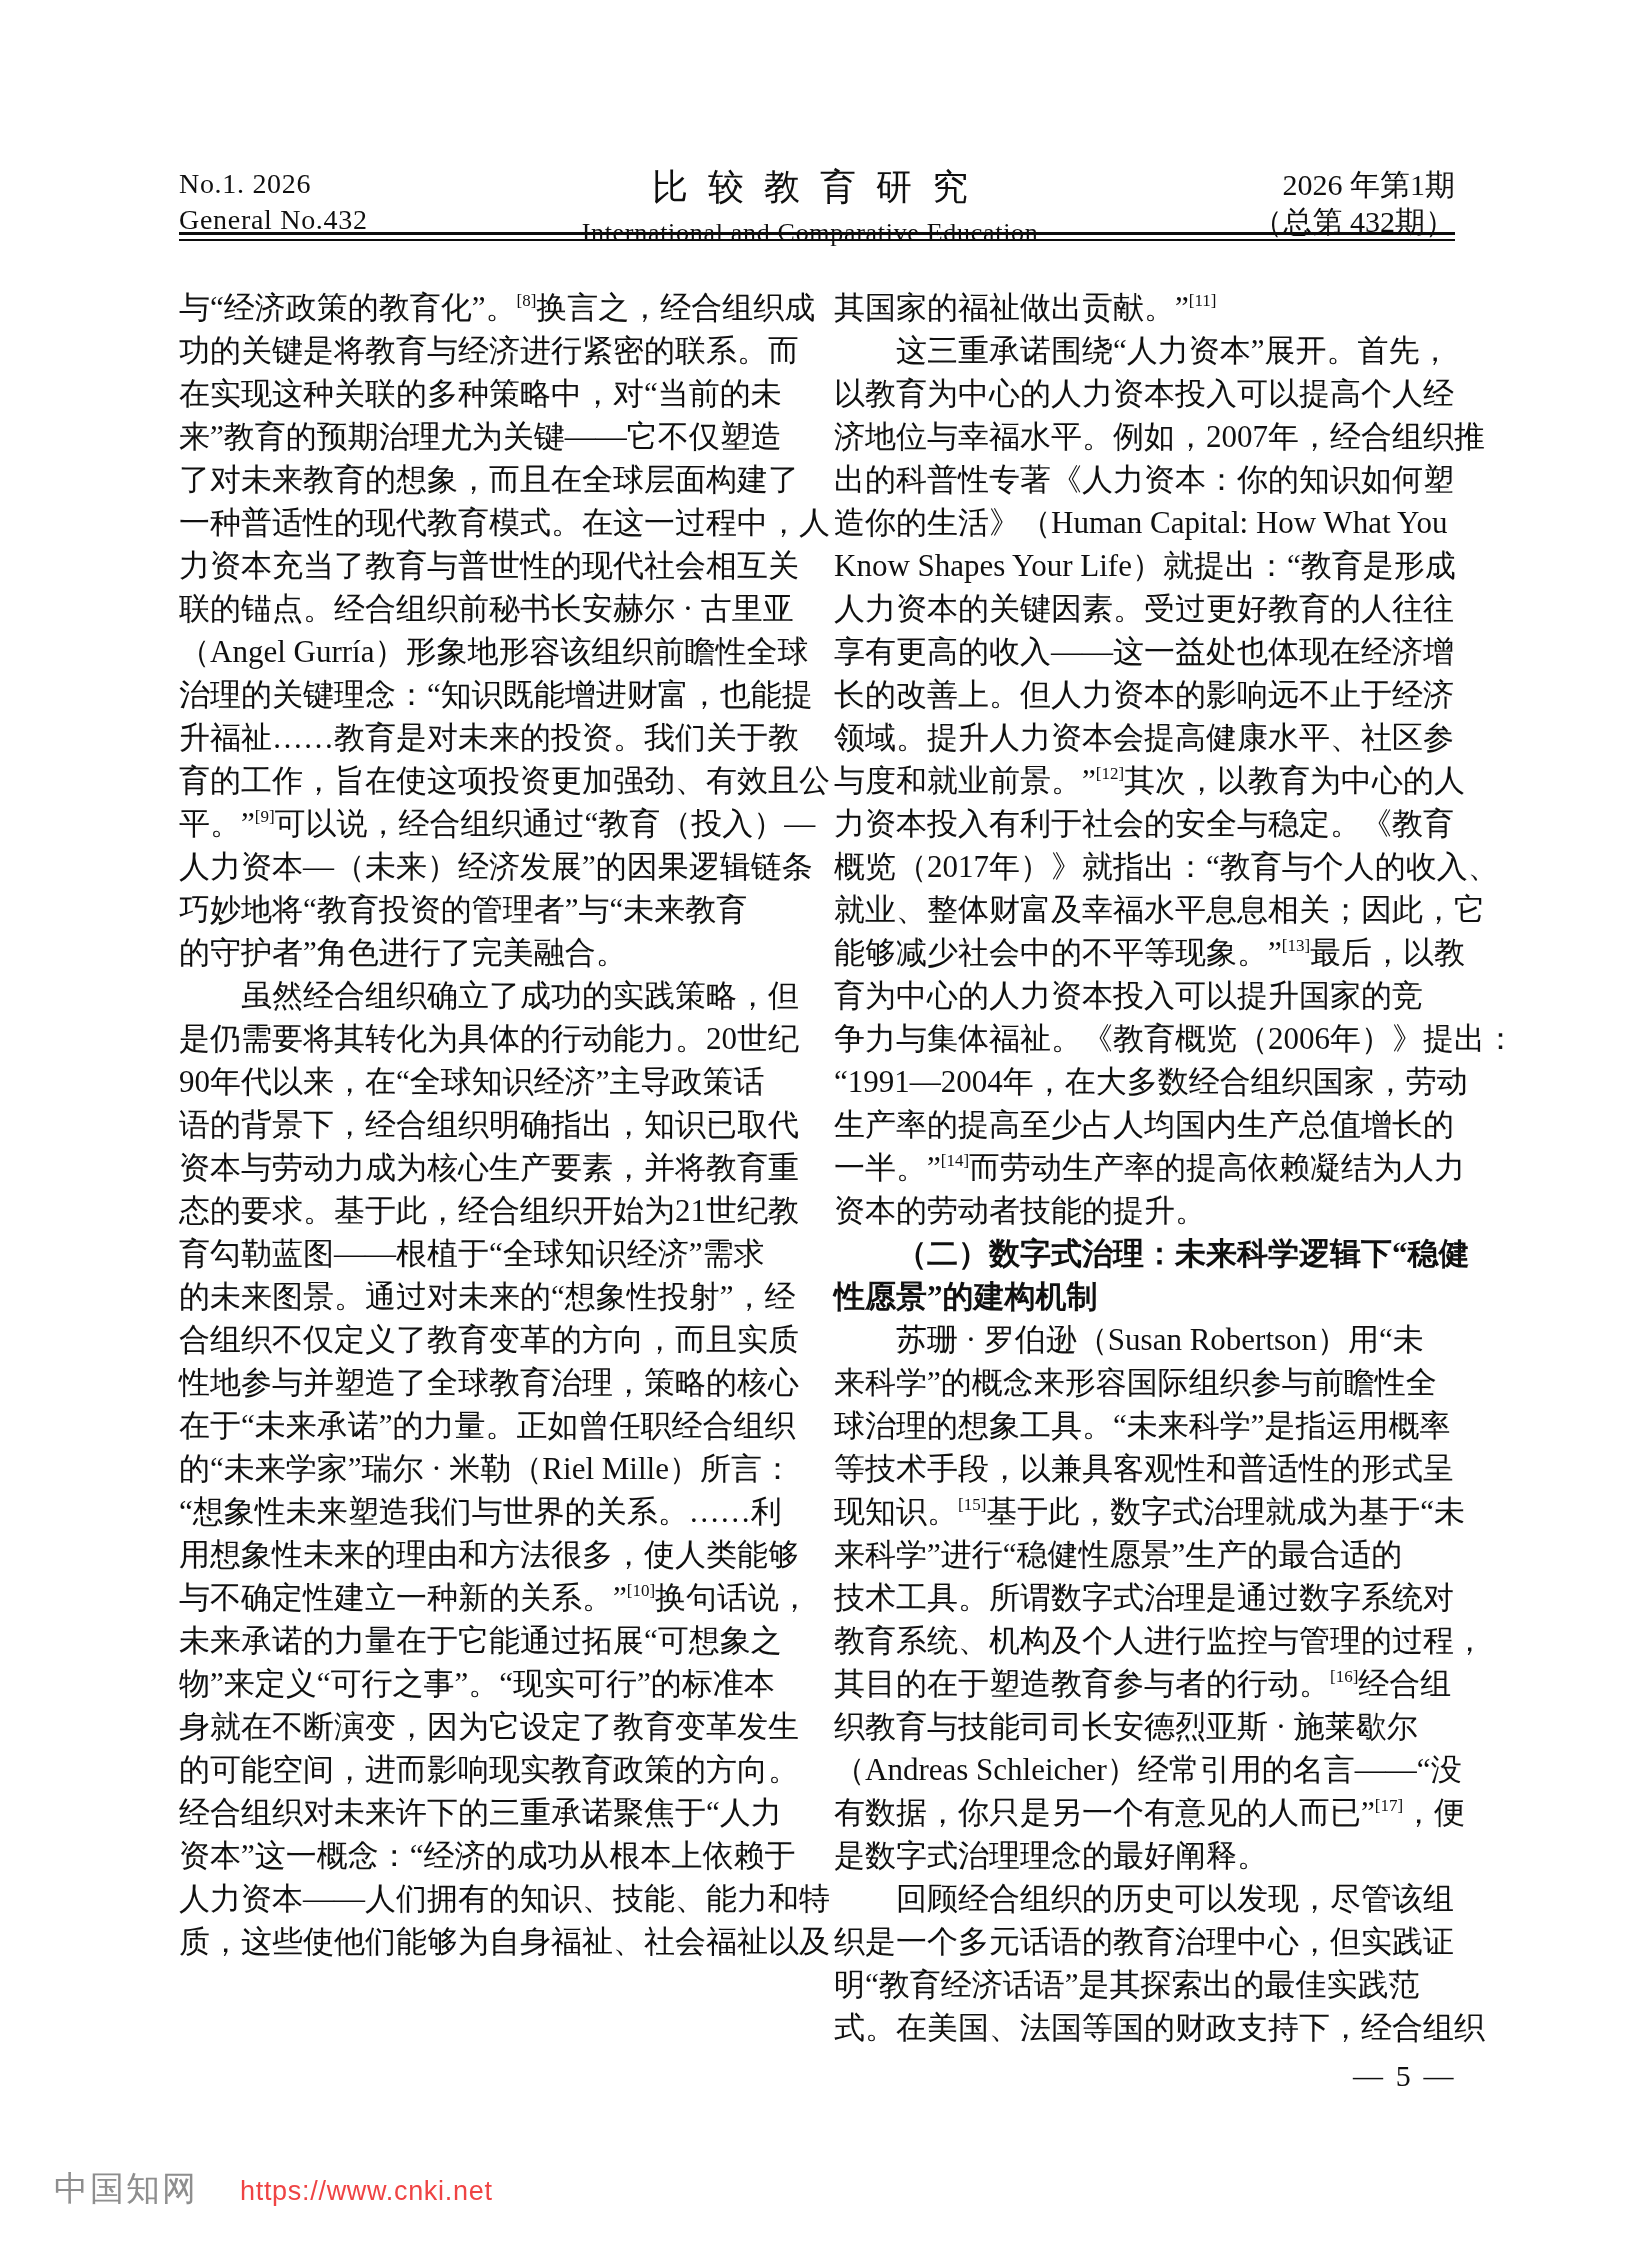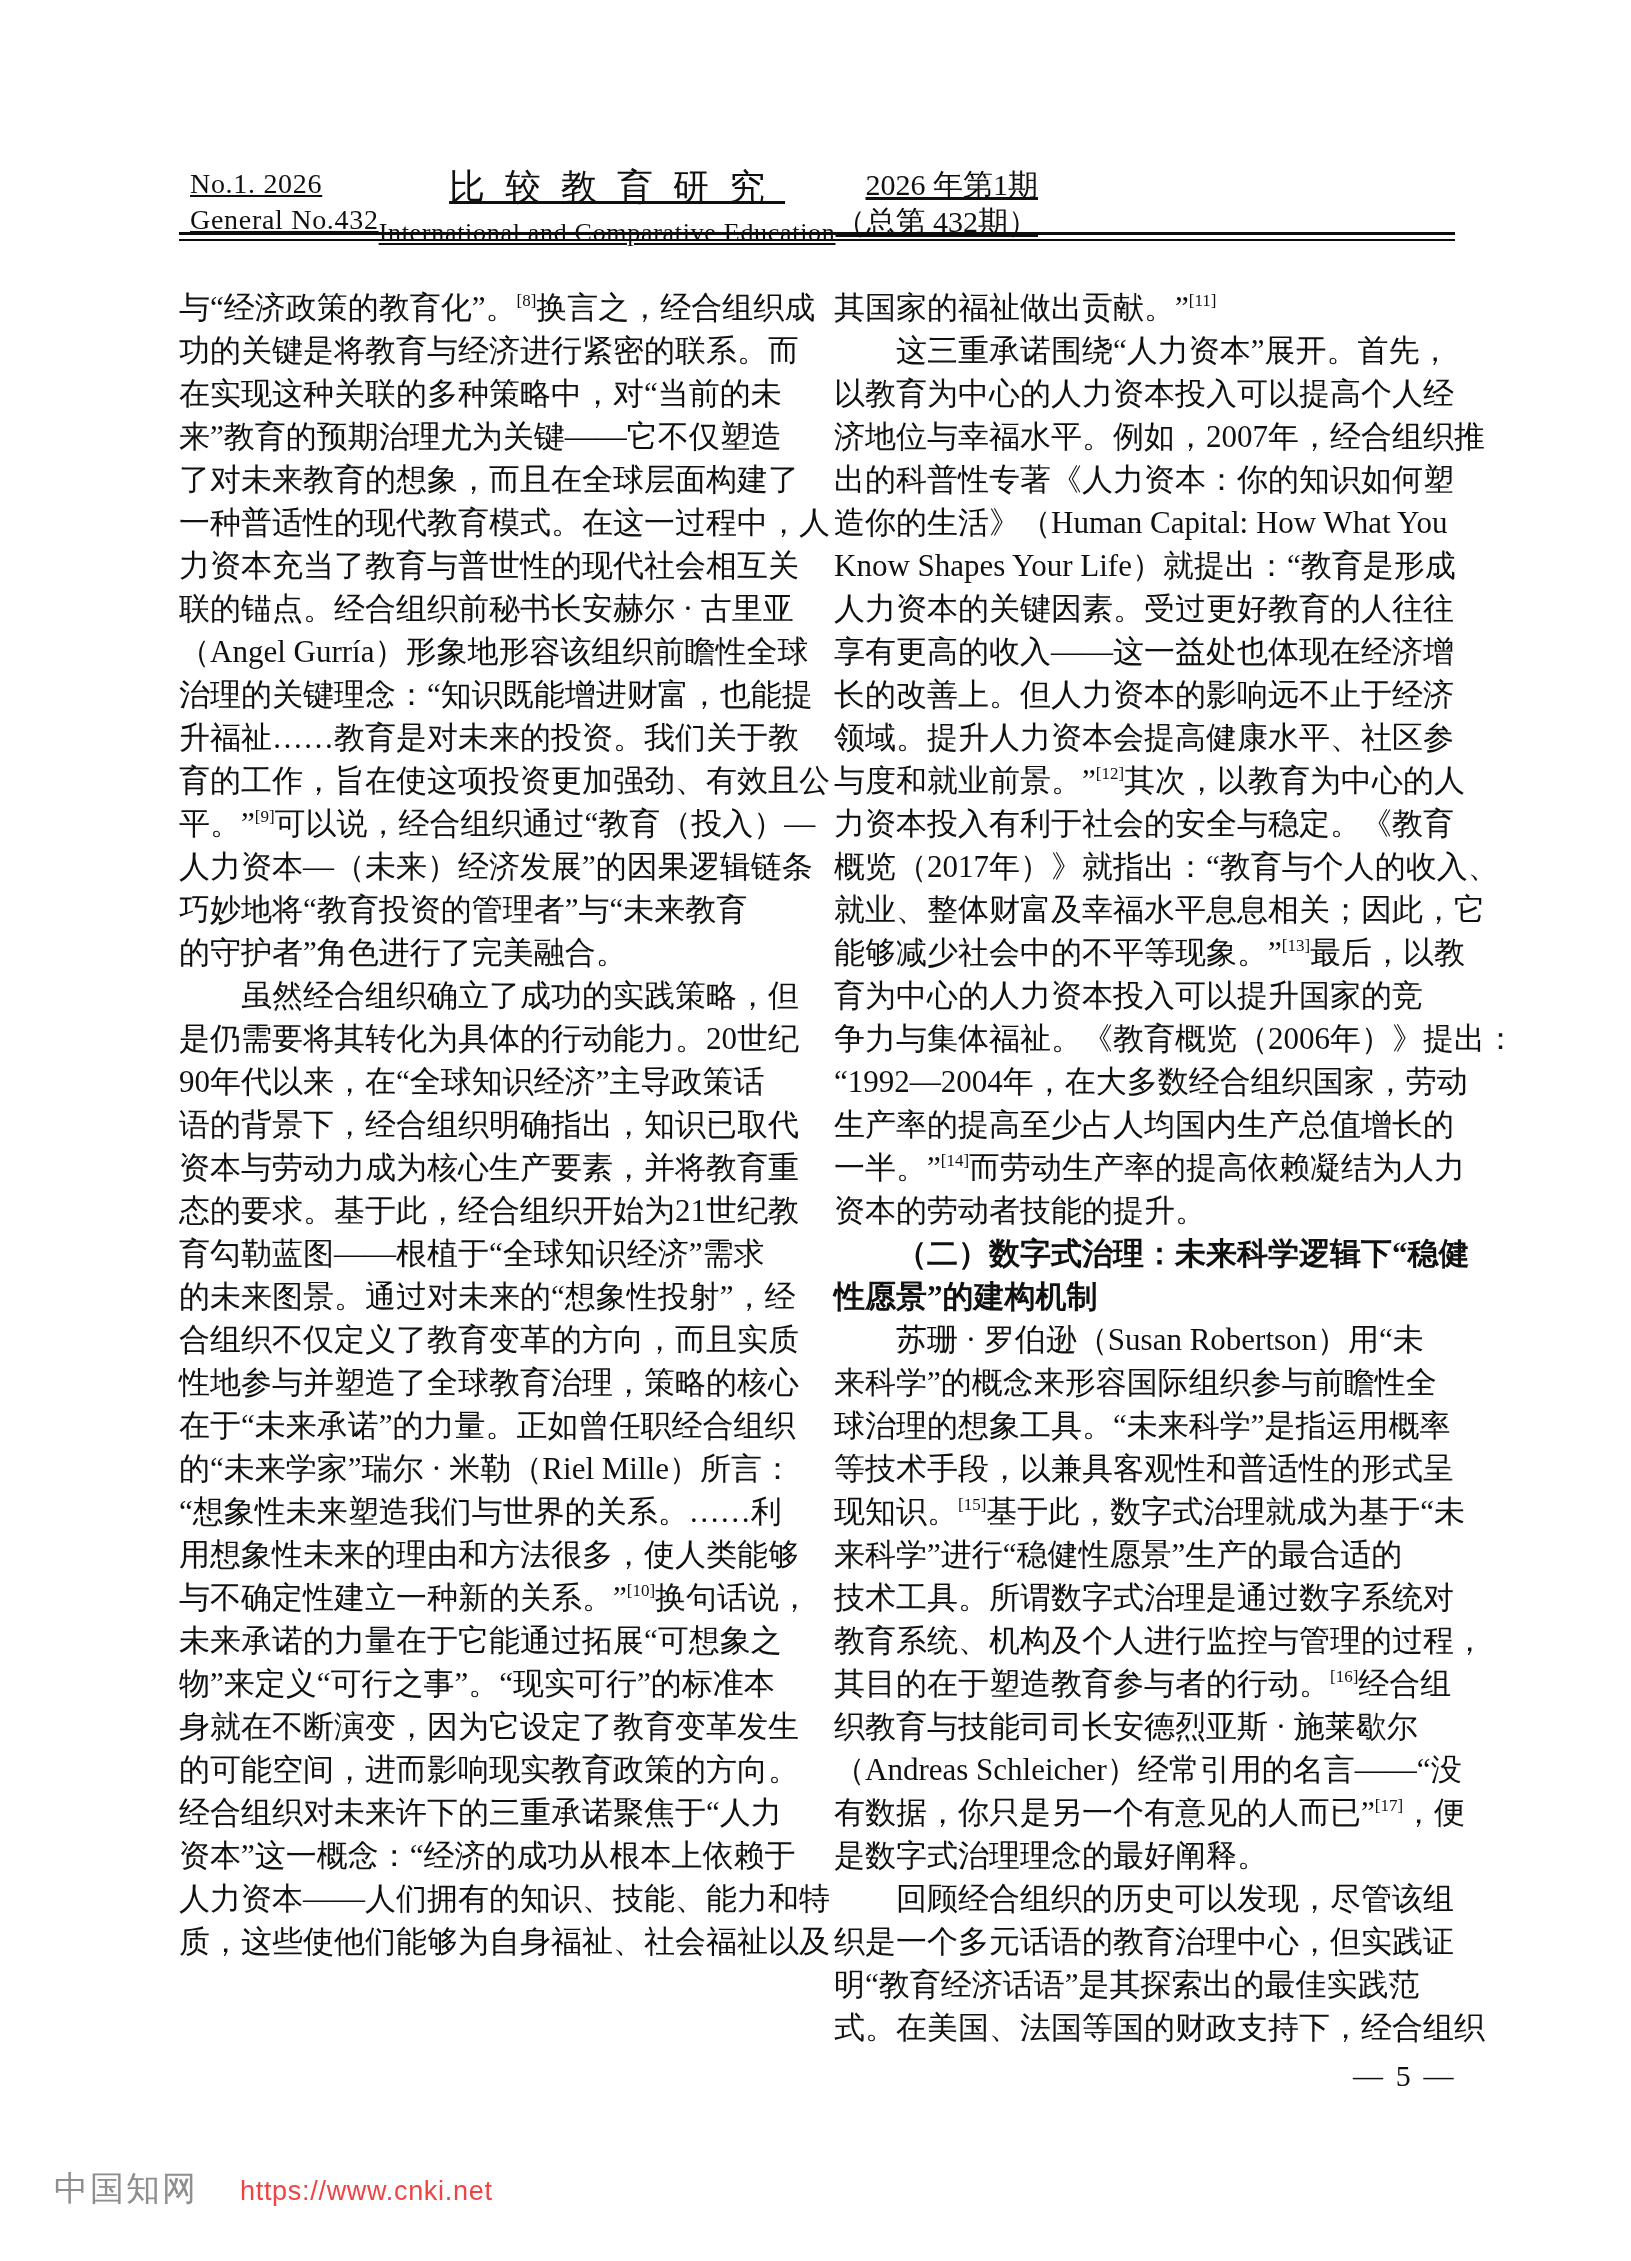--- a/index.html
+++ b/index.html
@@ -6,22 +6,22 @@
   .page{
     position:relative;
     width:1632px;height:2261px;
     background:#ffffff;
     font-family:"Liberation Serif","DejaVu Serif",serif;
     color:#101010;
     overflow:hidden;
   }
   
   .hdr{
-    position:absolute;top:166px;left:190px;width:1276px;
-    display:flex;align-items:flex-start;text-decoration:underline;
+    position:absolute;top:166px;left:179px;width:1276px;
+    display:flex;justify-content:space-between;align-items:flex-start;
   }
   .h-left{font-size:28px;line-height:36px;letter-spacing:0.7px;}
   .h-center{text-align:center;margin-top:-2.6px;}
   .zh-title{font-size:36px;letter-spacing:20px;padding-left:20px;font-weight:500;}
   .en-title{font-size:26px;letter-spacing:0.7px;margin-top:5.3px;}
   .h-right{font-size:30px;line-height:37px;text-align:right;}
   .rule{position:absolute;left:179px;width:1276px;top:232px;}
   .rule .a{border-top:3.3px solid #0c0c0c;}
   .rule .b{margin-top:4px;border-top:2px solid #0c0c0c;}
   
@@ -130,21 +130,21 @@
         <div class="line">享有更高的收入——这一益处也体现在经济增</div>
         <div class="line">长的改善上。但人力资本的影响远不止于经济</div>
         <div class="line">领域。提升人力资本会提高健康水平、社区参</div>
         <div class="line">与度和就业前景。”<sup>[12]</sup>其次，以教育为中心的人</div>
         <div class="line">力资本投入有利于社会的安全与稳定。《教育</div>
         <div class="line">概览（2017年）》就指出：“教育与个人的收入、</div>
         <div class="line">就业、整体财富及幸福水平息息相关；因此，它</div>
         <div class="line">能够减少社会中的不平等现象。”<sup>[13]</sup>最后，以教</div>
         <div class="line">育为中心的人力资本投入可以提升国家的竞</div>
         <div class="line">争力与集体福祉。《教育概览（2006年）》提出：</div>
-        <div class="line">“1992—2004年，在大多数经合组织国家，劳动</div>
+        <div class="line">“1991—2004年，在大多数经合组织国家，劳动</div>
         <div class="line">生产率的提高至少占人均国内生产总值增长的</div>
         <div class="line">一半。”<sup>[14]</sup>而劳动生产率的提高依赖凝结为人力</div>
         <div class="line">资本的劳动者技能的提升。</div>
         <div class="line bold indent">（二）数字式治理：未来科学逻辑下“稳健</div>
         <div class="line bold">性愿景”的建构机制</div>
         <div class="line indent">苏珊 · 罗伯逊（Susan Robertson）用“未</div>
         <div class="line">来科学”的概念来形容国际组织参与前瞻性全</div>
         <div class="line">球治理的想象工具。“未来科学”是指运用概率</div>
         <div class="line">等技术手段，以兼具客观性和普适性的形式呈</div>
         <div class="line">现知识。<sup>[15]</sup>基于此，数字式治理就成为基于“未</div>

